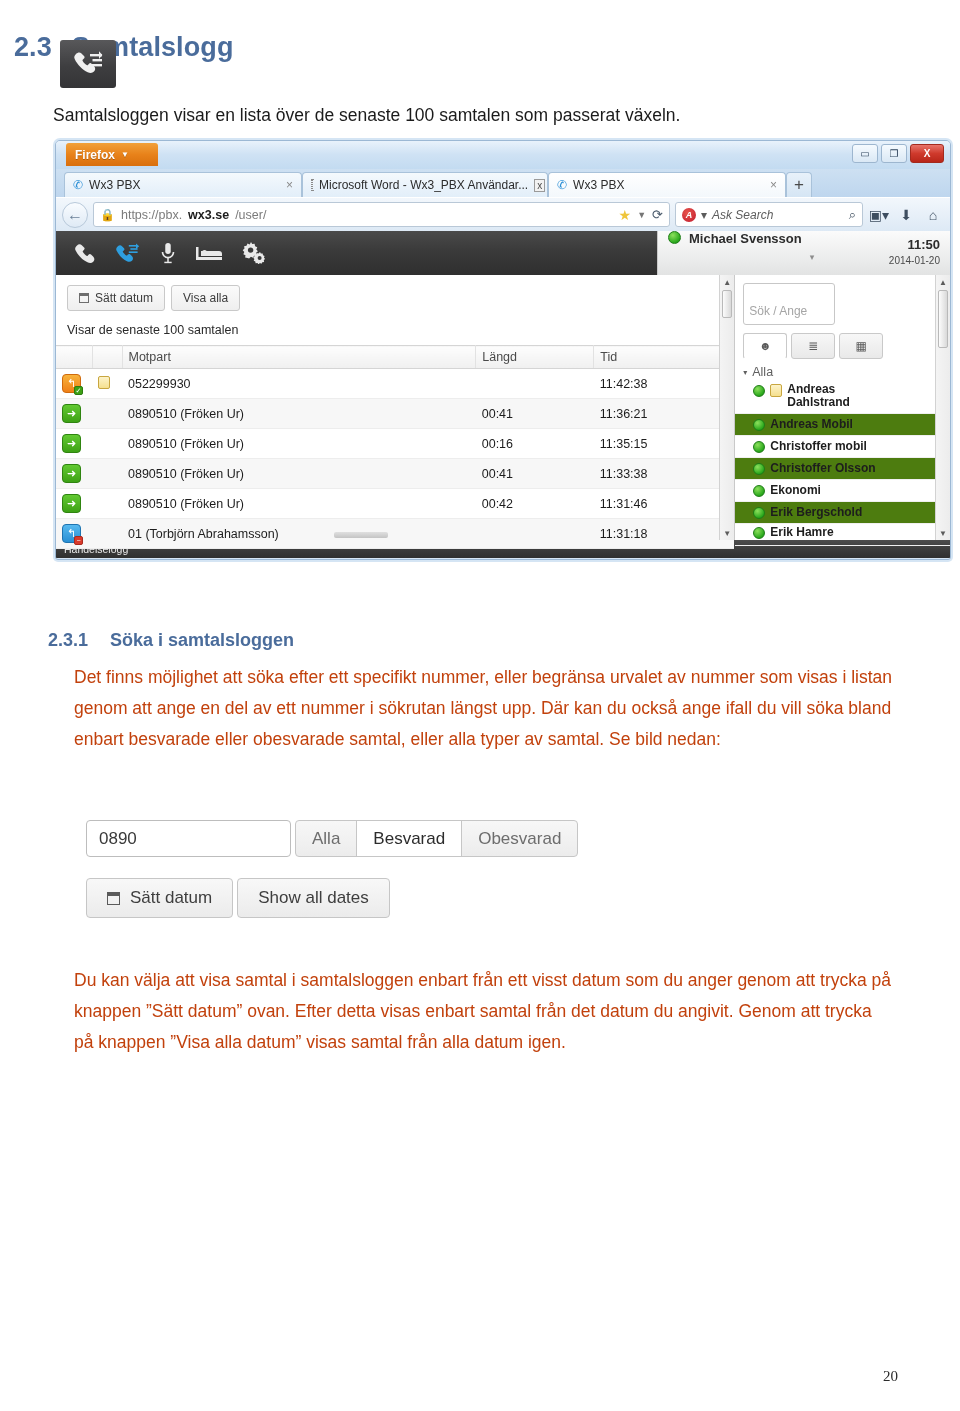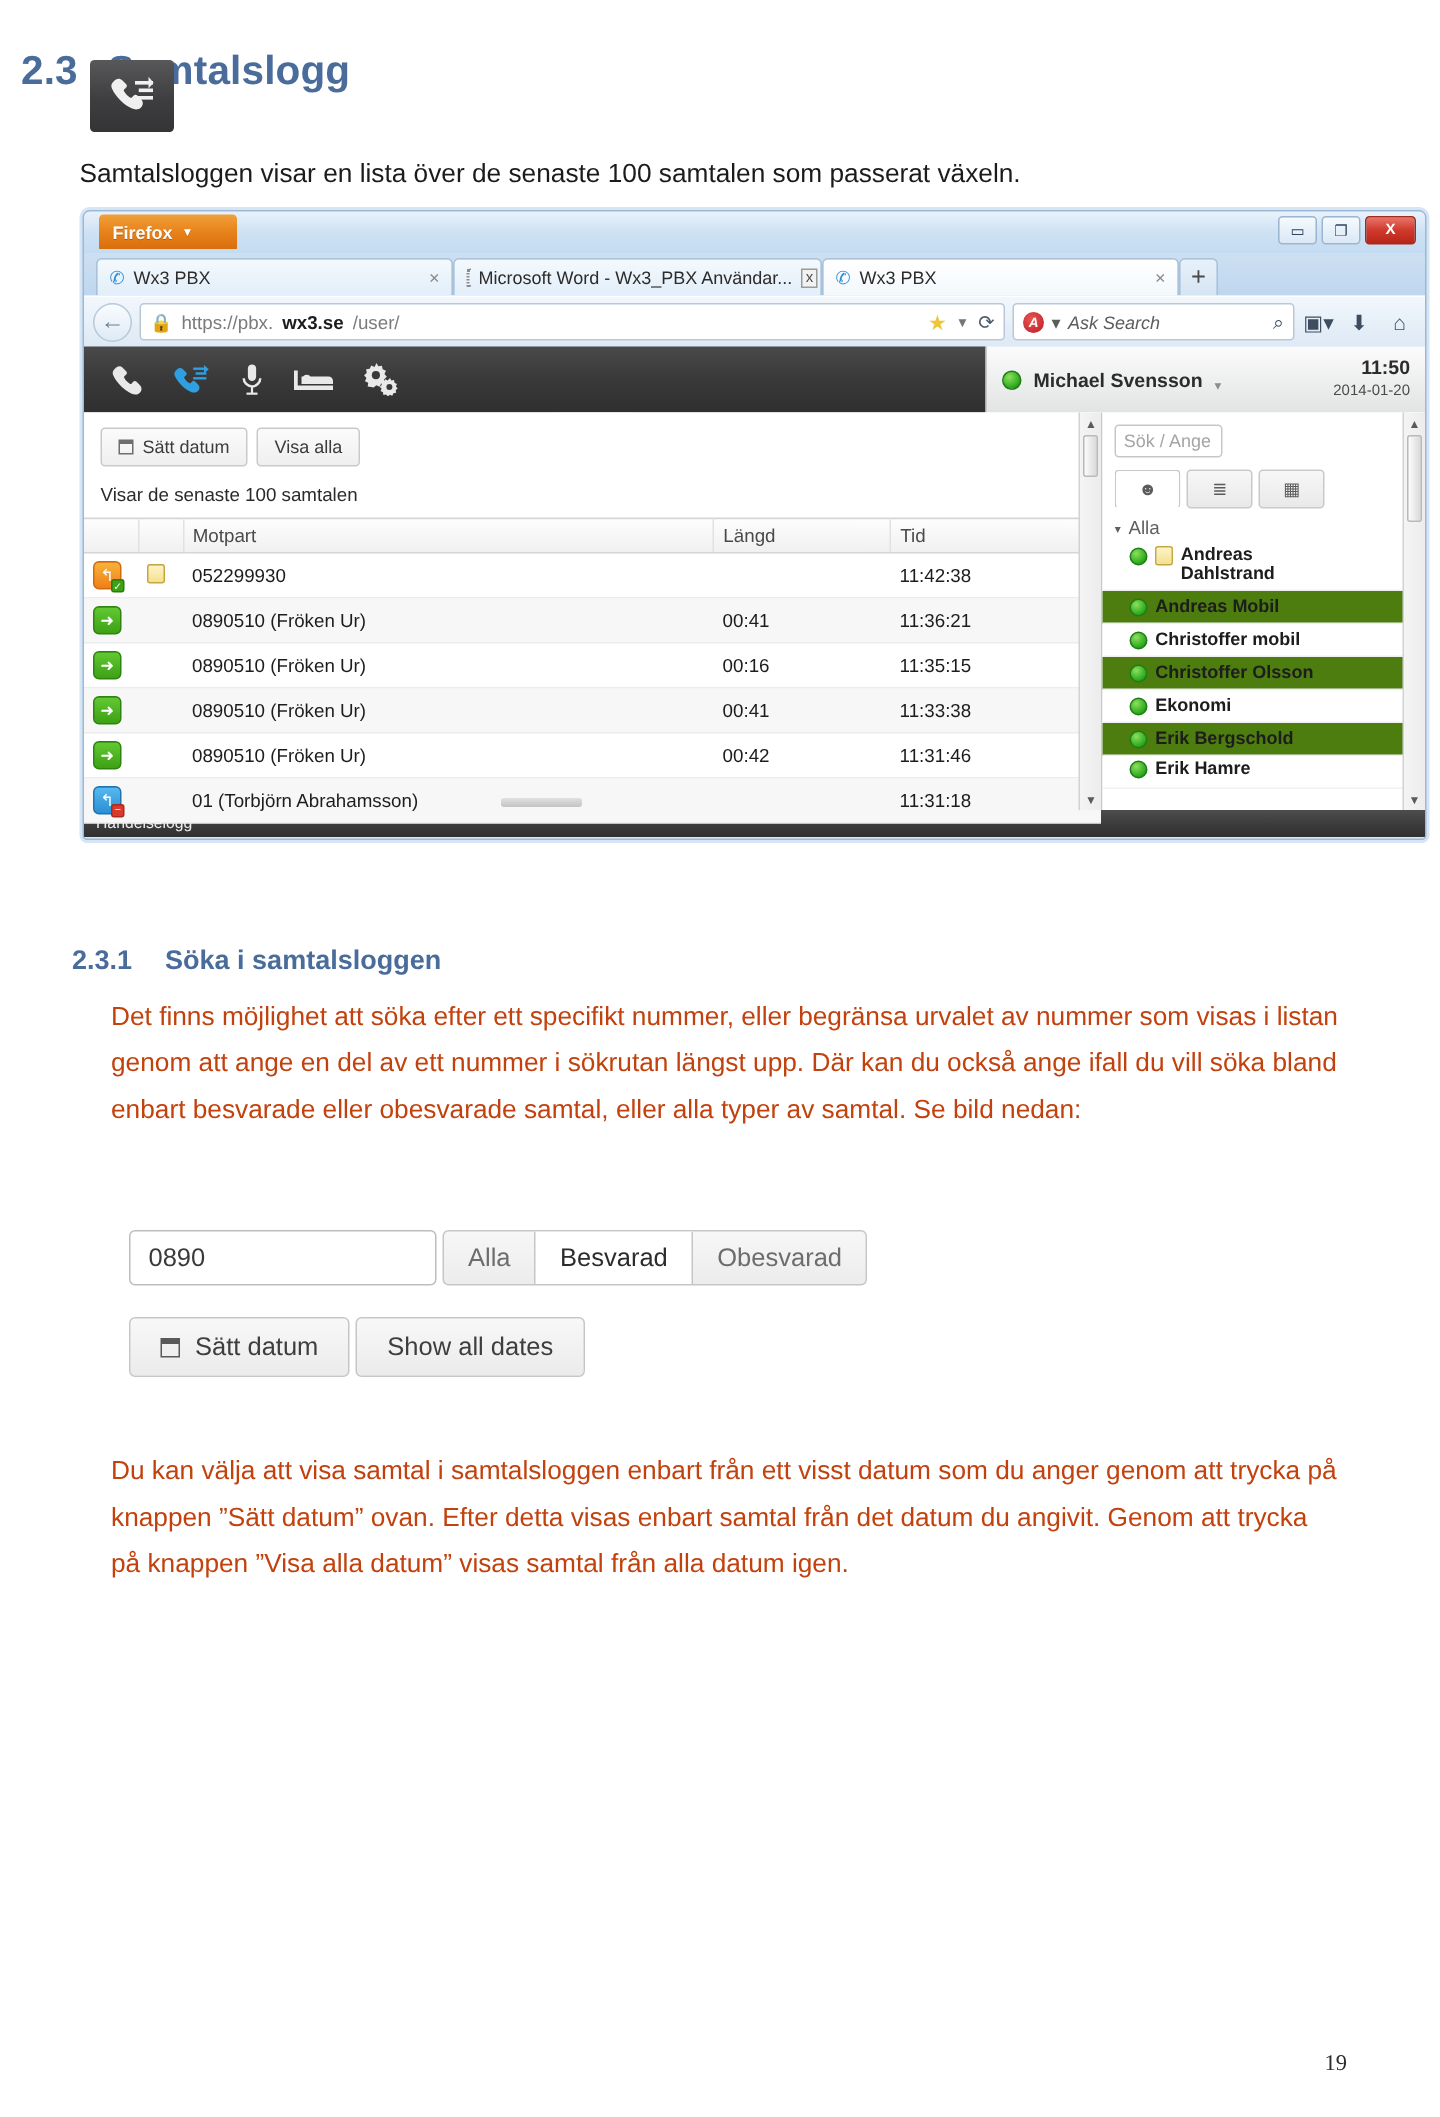--- a/index.html
+++ b/index.html
@@ -166,21 +166,21 @@
   .pbxtools {
     flex:1; background:linear-gradient(180deg,#4a4a4a 0%,#3a3a3a 45%,#2f2f2f 100%);
     display:flex; align-items:center; gap:20px; padding-left:18px;
   }
   .pbxtools .ticon { color:#e9e9e9; display:flex; align-items:center; }
   .pbxtools .ticon.active { color:#2e9fe0; }
   .pbxuser {
     width:293px;
     background:linear-gradient(180deg,#fbfbfb 0%,#eceded 60%,#e2e3e3 100%);
     border-left:1px solid #c9c9c9;
-    display:flex; align-items:center; padding:0 10px; position:relative;
+    display:flex; padding:0 10px; position:relative;
   }
   .dot-green {
     width:13px; height:13px; border-radius:50%;
     background:radial-gradient(circle at 35% 30%,#8ce05c,#2aa81c 70%,#1d7e14);
     border:1px solid #1e7d16;
   }
   .pbxuser .uname { font-size:13px; font-weight:bold; color:#2c2c2c; margin-left:8px; }
   .pbxuser .ucaret { color:#8d8d8d; font-size:9px; margin-left:8px; align-self:flex-end; margin-bottom:13px; }
   .pbxuser .utime { position:absolute; right:10px; top:6px; font-size:13px; font-weight:bold; color:#2c2c2c; }
   .pbxuser .udate { position:absolute; right:10px; top:24px; font-size:10px; color:#4a4a4a; }
@@ -247,22 +247,22 @@
   .vscroll .arrow.bot { position:absolute; bottom:0; left:0; right:0; }
   .vscroll .thumb {
     position:absolute; top:15px; left:2px; width:10px; height:28px;
     background:linear-gradient(90deg,#fcfcfc,#d9d9d9);
     border:1px solid #b9b9b9; border-radius:2px;
   }
 
   .rightpane { position:relative; width:215px; background:#ffffff; }
   .rp-inner { padding:8px 8px 0 8px; }
   .searchbox {
-    width:72px; height:22px; border:1px solid #c7c7c7; border-radius:3px;
-    background:#fff; font-size:12px; color:#a5a5a5; padding:3px 5px;
+    width:92px; height:22px; border:1px solid #c7c7c7; border-radius:3px;
+    background:#fff; font-size:12px; color:#a5a5a5; padding:20px 5px;
     white-space:nowrap; overflow:hidden;
   }
   .rp-tabs { display:flex; margin-top:8px; }
   .rp-tab {
     width:44px; height:26px; border:1px solid #c9c9c9;
     background:linear-gradient(180deg,#f7f7f7 0%,#e9e9e9 100%);
     display:flex; align-items:center; justify-content:center;
     color:#5b5b5b; font-size:12px; margin-right:4px; border-radius:3px;
   }
   .rp-tab.active { background:#ffffff; border-bottom-color:#ffffff; }
@@ -660,14 +660,14 @@
         <span>Sätt datum</span>
       </div>
       <div class="f2-btn">
         <span>Show all dates</span>
       </div>
     </div>
   </div>
 
   <div class="body-para para2">Du kan välja att visa samtal i samtalsloggen enbart från ett visst datum som du anger genom att trycka på knappen ”Sätt datum” ovan. Efter detta visas enbart samtal från det datum du angivit. Genom att trycka på knappen ”Visa alla datum” visas samtal från alla datum igen.</div>
 
-  <div class="pagenum">19</div>
+  <div class="pagenum">20</div>
 </div>
 
 </body></html>

